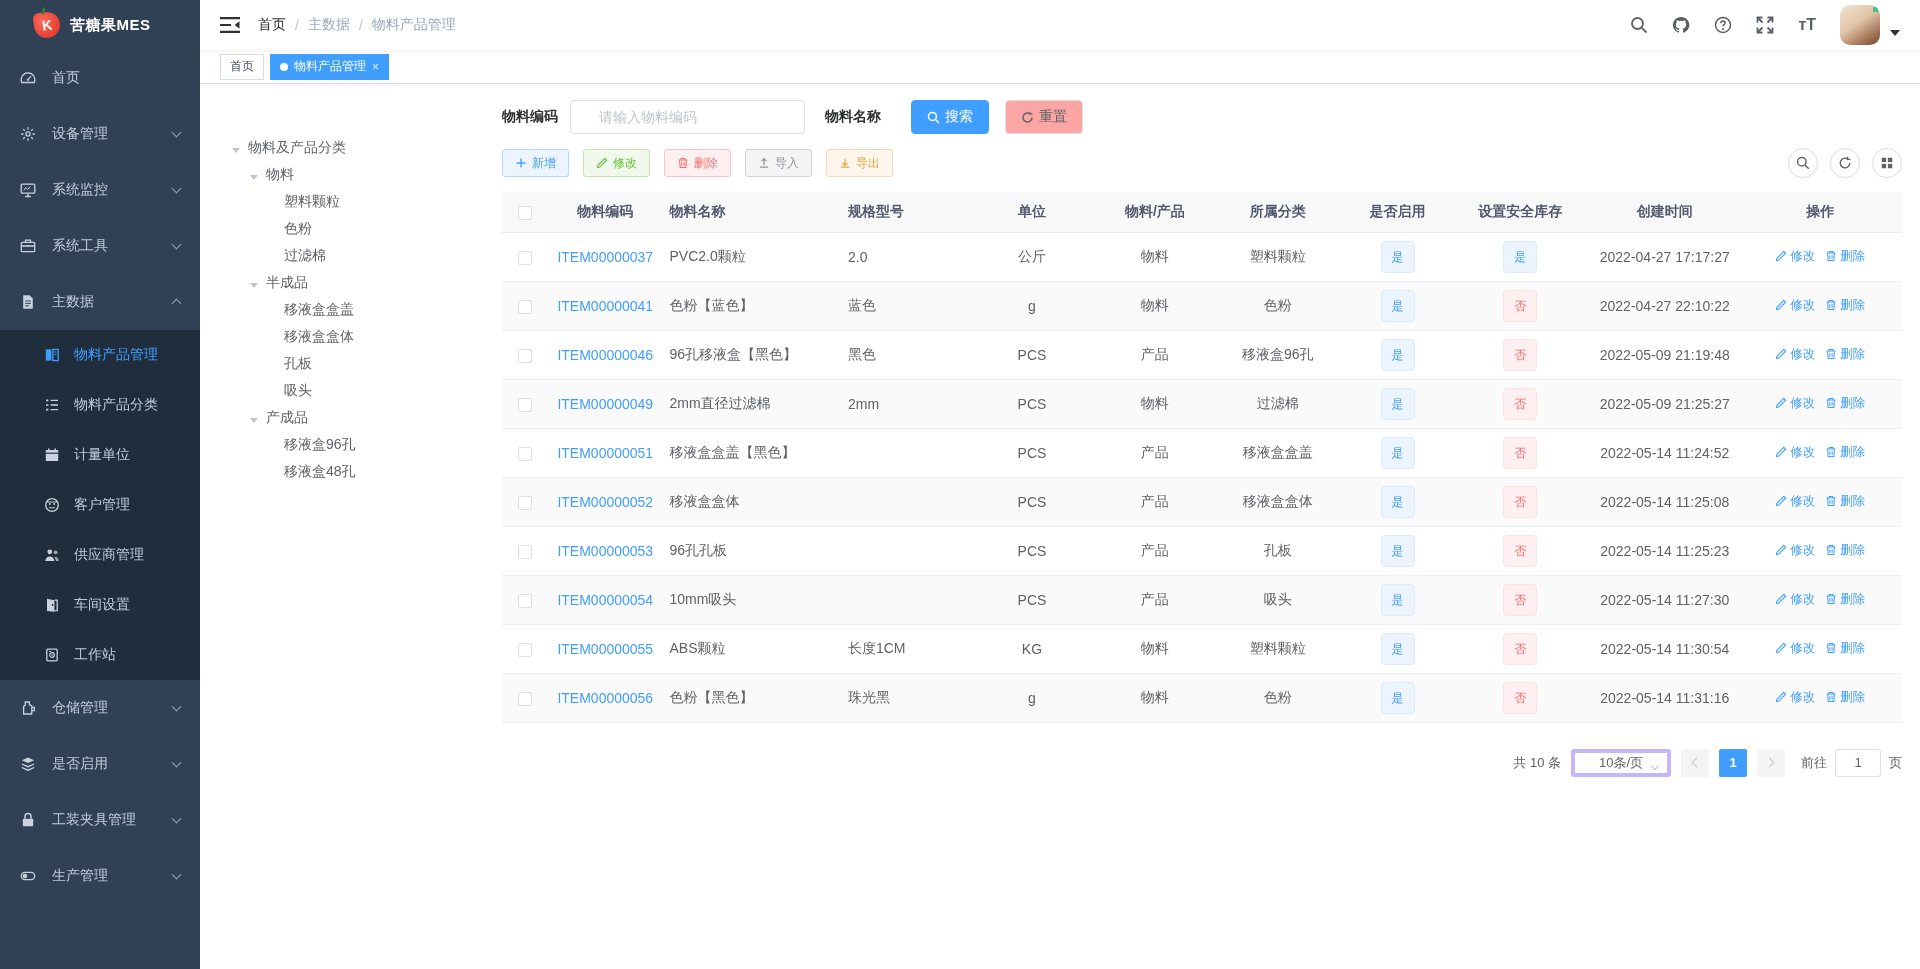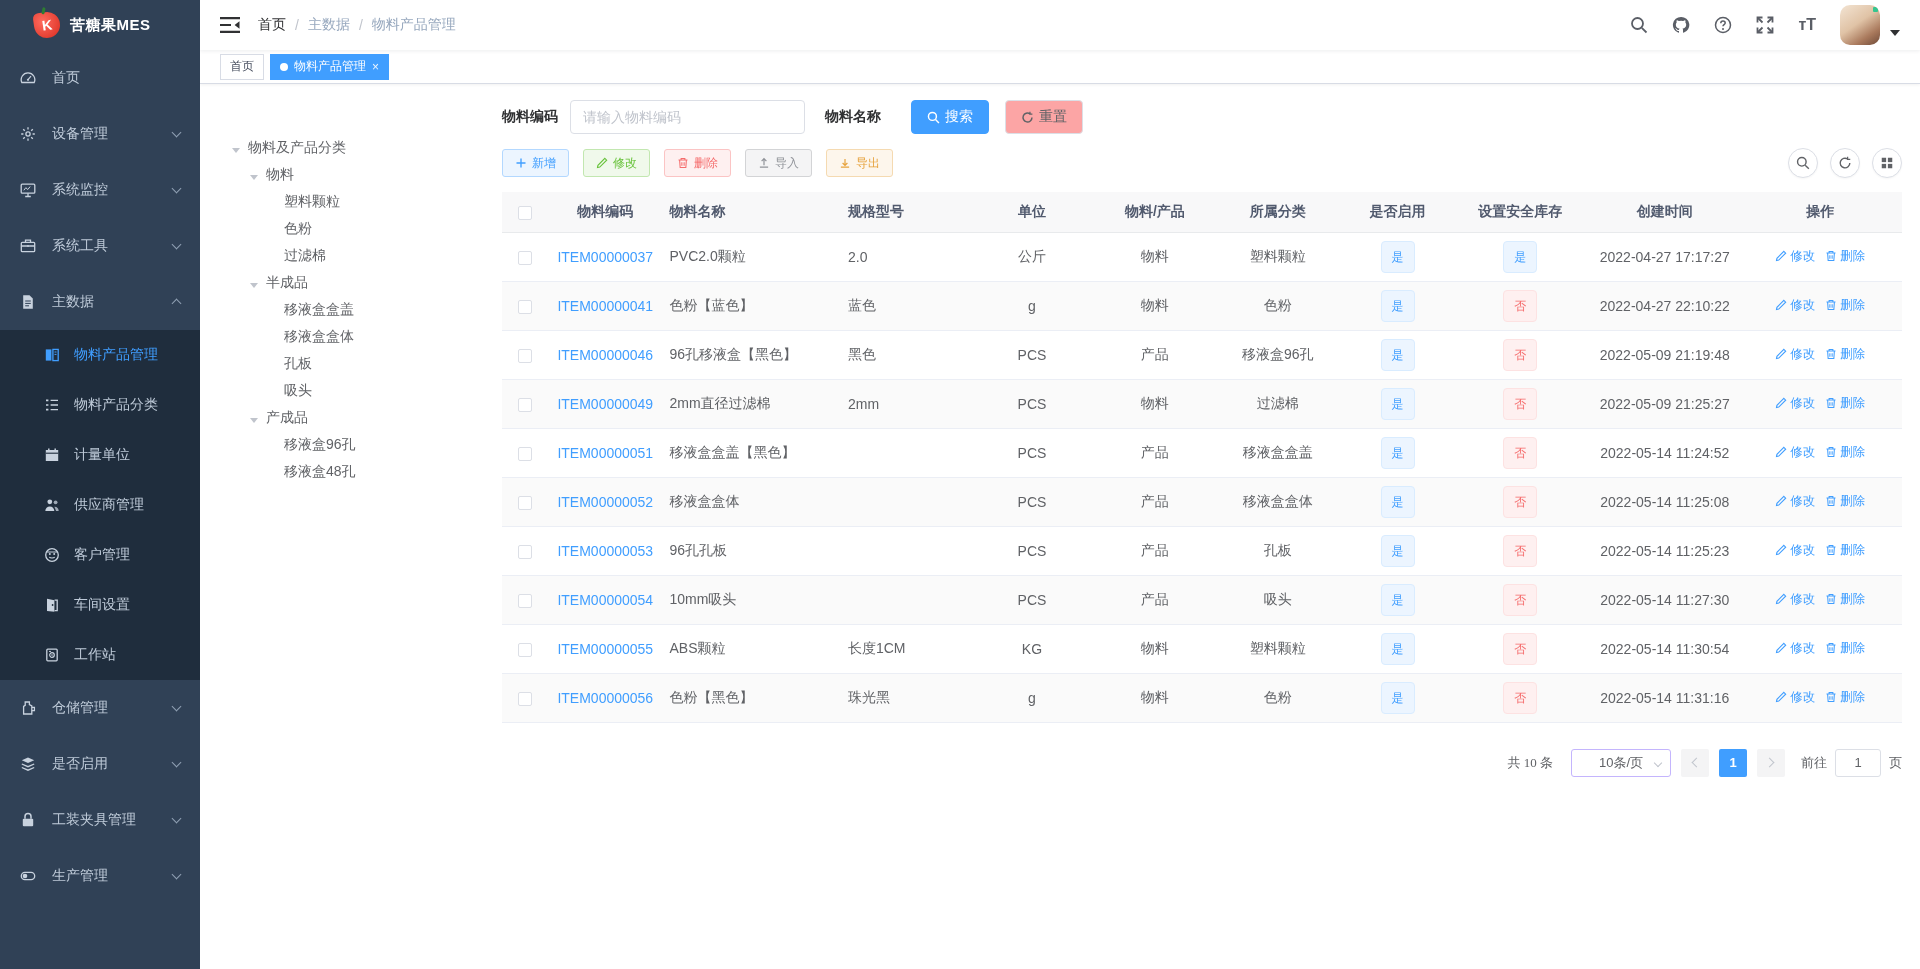--- a/index.html
+++ b/index.html
@@ -66,21 +66,21 @@
   .input-ic { position:absolute; left:10px; top:9px; width:15px; height:15px; color:#c0c4cc; }
   .tree { margin-top:30px; }
   .tree-node { height:27px; display:flex; align-items:flex-end; cursor:pointer; color:#606266; font-size:14px; }
   .tree-caret { width:16px; flex:none; display:flex; justify-content:center; }
   .tree-caret .tri { width:0; height:0; border:4px solid transparent; border-top:5px solid #c0c4cc; margin-top:4px; }
 
   .panel { flex:1; min-width:0; }
 
   .filter-row { display:flex; align-items:center; }
   .f-label { font-weight:bold; color:#303133; margin-right:12px; }
-  .f-input { width:235px; height:34px; border:1px solid #dcdfe6; border-radius:4px; padding:0 12px; font-size:14px;
+  .f-input { width:235px; height:34px; border:1px solid #dcdfe6; border-radius:4px; padding:0 28px; font-size:14px;
     color:#606266; font-family:inherit; outline:none; }
   .f-input::placeholder { color:#c0c4cc; }
   .f-gap { width:20px; flex:none; }
   .btn { display:inline-flex; align-items:center; justify-content:center; gap:5px; border-radius:4px; cursor:pointer;
     font-size:14px; height:34px; padding:0 15px; border:1px solid transparent; font-family:inherit; }
   .btn-ic { width:13px; height:13px; flex:none; }
   .btn-primary { background:#409eff; border-color:#409eff; color:#fff; margin-left:18px; }
   .btn-plain { background:#fca5a5; border-color:#dcdfe6; color:#606266; margin-left:16px; }
 
   .toolbar-row { display:flex; align-items:center; margin-top:14px; }
@@ -110,22 +110,22 @@
   .tag { display:inline-block; padding:9px 10px; border-radius:4px; font-size:12px; line-height:1; }
   .tag-blue { background:#ecf5ff; border:1px solid #d9ecff; color:#409eff; }
   .tag-red  { background:#fef0f0; border:1px solid #fde2e2; color:#f56c6c; }
   .op-link { display:inline-flex; align-items:center; gap:3px; color:#409eff; font-size:12.5px; cursor:pointer; }
   .op-link + .op-link { margin-left:10px; }
   .op-ic { width:12px; height:12px; }
 
   
   .pagination { display:flex; align-items:center; justify-content:flex-end; margin-top:26px; gap:10px;
     font-size:13px; color:#606266; font-weight:500; }
-  .pg-total { margin-right:8px;font-family:Liberation Serif, serif; }
-  .pg-select { position:relative; width:100px; height:28px; border:1px solid #c4b5fd; border-radius:3px;
+  .pg-total { margin-right:0; }
+  .pg-select { position:relative; width:100px; height:28px; border:4px solid #c4b5fd; border-radius:3px;
     display:flex; align-items:center; justify-content:center; cursor:pointer; color:#606266; background:#fff; }
   .pg-select .sel-caret { position:absolute; right:9px; top:10px; width:6px; height:6px;
     border-right:1.4px solid #c0c4cc; border-bottom:1.4px solid #c0c4cc; transform:rotate(45deg); }
   .pg-btn { width:28px; height:28px; background:#f4f4f5; border-radius:2px; display:flex; align-items:center;
     justify-content:center; cursor:pointer; }
   .pg-ar { width:7px; height:7px; border-left:1.6px solid #c0c4cc; border-bottom:1.6px solid #c0c4cc; }
   .pg-ar.left { transform:rotate(45deg); margin-left:3px; }
   .pg-ar.right { transform:rotate(-135deg); margin-right:3px; }
   .pg-page { min-width:28px; height:28px; background:#409eff; color:#fff; border-radius:2px; display:flex;
     align-items:center; justify-content:center; cursor:pointer; font-weight:bold; }
@@ -221,38 +221,38 @@
               <rect x="1.8" y="3" width="12.4" height="11" fill="currentColor"></rect>
               <path d="M1.8 6.2h12.4" stroke="#1f2d3d" stroke-width="1.1"></path>
               <path d="M4.8 3.4V1.4M11.2 3.4V1.4" stroke="currentColor" stroke-width="1.5"></path>
             </svg>
           </span>
           <span class="mi-label">计量单位</span>
         </div>
         <div class="menu-item">
           <span class="mi-icon">
             <svg viewBox="0 0 16 16">
+              <circle cx="8" cy="8" r="6.3" fill="none" stroke="currentColor" stroke-width="1.3"></circle>
+              <circle cx="5.8" cy="7" r="1" fill="currentColor"></circle>
+              <circle cx="10.2" cy="7" r="1" fill="currentColor"></circle>
+              <path d="M5.3 10.2c1 1 4.4 1 5.4 0M2.5 5l11 0" stroke="currentColor" fill="none" stroke-width="1.1"></path>
+            </svg>
+          </span>
+          <span class="mi-label">客户管理</span>
+        </div>
+        <div class="menu-item">
+          <span class="mi-icon">
+            <svg viewBox="0 0 16 16">
               <circle cx="5.8" cy="4.8" r="2.4" fill="currentColor"></circle>
               <path d="M1.3 14c0-2.9 2-4.6 4.5-4.6s4.5 1.7 4.5 4.6z" fill="currentColor"></path>
               <circle cx="11.6" cy="5.3" r="1.9" fill="currentColor" opacity=".75"></circle>
               <path d="M10.4 9.7c2.4-.2 4.3 1.5 4.3 4.3h-2.6" fill="currentColor" opacity=".75"></path>
             </svg>
           </span>
           <span class="mi-label">供应商管理</span>
-        </div>
-        <div class="menu-item">
-          <span class="mi-icon">
-            <svg viewBox="0 0 16 16">
-              <circle cx="8" cy="8" r="6.3" fill="none" stroke="currentColor" stroke-width="1.3"></circle>
-              <circle cx="5.8" cy="7" r="1" fill="currentColor"></circle>
-              <circle cx="10.2" cy="7" r="1" fill="currentColor"></circle>
-              <path d="M5.3 10.2c1 1 4.4 1 5.4 0M2.5 5l11 0" stroke="currentColor" fill="none" stroke-width="1.1"></path>
-            </svg>
-          </span>
-          <span class="mi-label">客户管理</span>
         </div>
         <div class="menu-item">
           <span class="mi-icon">
             <svg viewBox="0 0 16 16">
               <path d="M3 1.8l7.4 1.4v11.6L3 14z" fill="currentColor"></path>
               <path d="M10.6 3.2h2.6v10.4h-2.6" fill="none" stroke="currentColor" stroke-width="1.3"></path>
               <circle cx="8.6" cy="8" r=".9" fill="#1f2d3d"></circle>
             </svg>
           </span>
           <span class="mi-label">车间设置</span>

